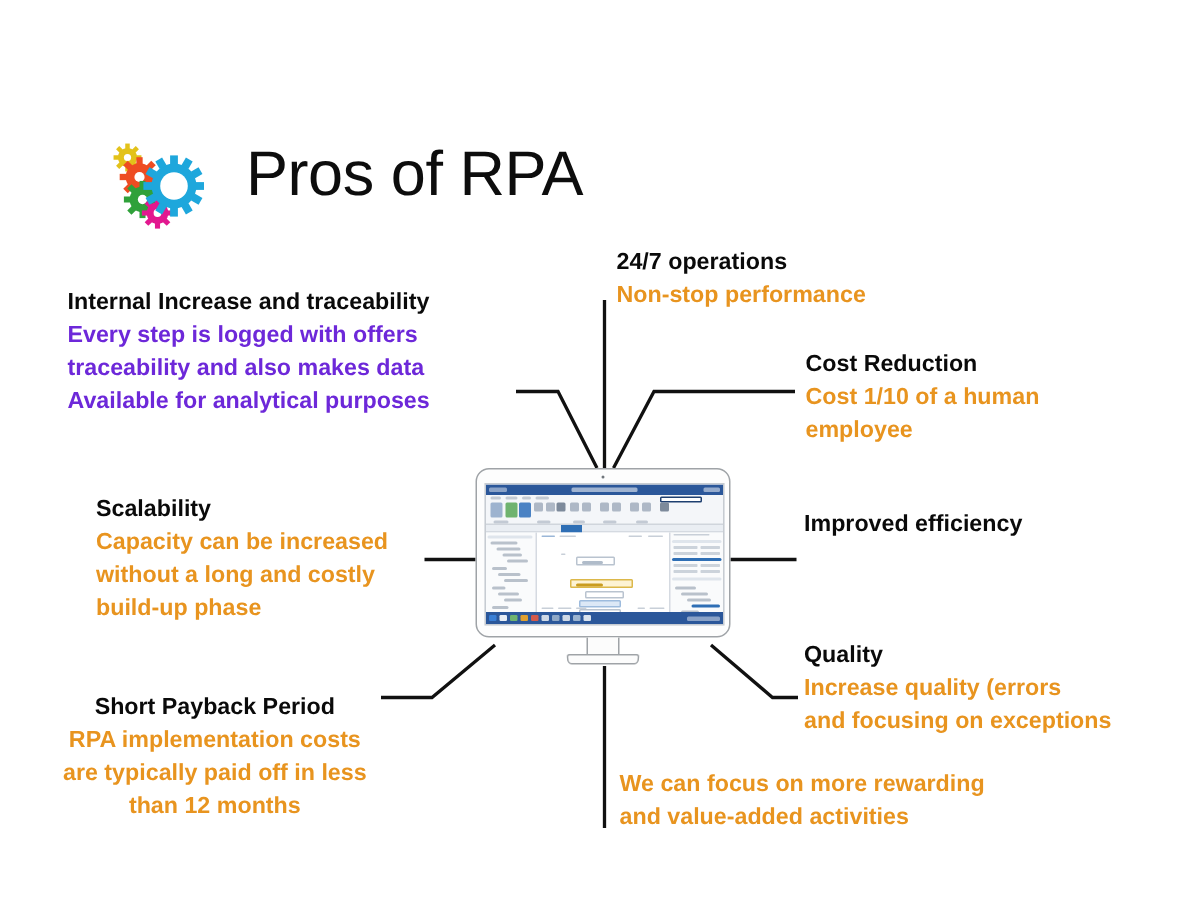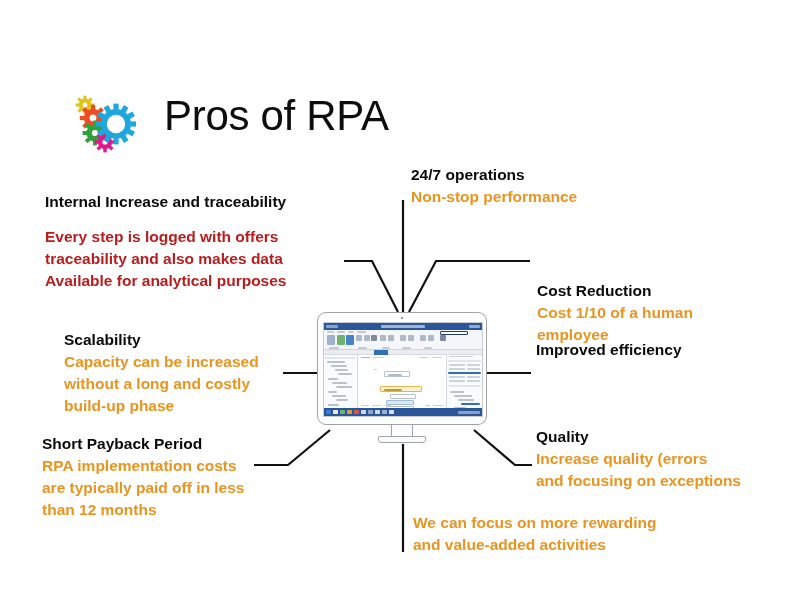--- a/index.html
+++ b/index.html
@@ -41,23 +41,23 @@
     line-height:1.35; white-space:nowrap;
   }
   .callout .c-body {
     font-size:15.5px; font-weight:700; line-height:1.42;
     white-space:pre-line;
   }
 
   
   #co-internal      { left:45px;  top:192px; }
   #co-scalability   { left:42px;  top:330px;margin-left:22px; }
-  #co-payback       { left:42px;  top:434px; }
+  #co-payback       { left:42px;  top:462px;text-align:center; }
   #co-247           { left:411px; top:165px; }
-  #co-cost          { left:537px; top:233px;margin-top:48px; }
+  #co-cost          { left:537px; top:233px; }
   #co-efficiency    { left:536px; top:340px; }
   #co-quality       { left:536px; top:427px; }
   #co-valuable      { left:413px; top:512px; }
 
   
   #monitor {
     position:absolute; left:317px; top:312px; width:170px; height:128px;
     z-index:5;
   }
   #mon-bezel {
@@ -294,21 +294,21 @@
           </g>
         </g>
         <circle cx="0" cy="0" r="9.2" fill="#ffffff"></circle>
       </g>
     </svg>
     <div id="title">Pros of RPA</div>
   </div>
 
   <div class="callout" id="co-internal">
     <div class="c-title">Internal Increase and traceability</div>
-    <div class="c-body" style="color: #b91c1c; margin-top: 13px;">Every step is logged with offers
+    <div class="c-body" style="color: #6d28d9;">Every step is logged with offers
 traceability and also makes data
 Available for analytical purposes</div>
   </div>
 
   <div class="callout" id="co-scalability">
     <div class="c-title">Scalability</div>
     <div class="c-body" style="color: rgb(232, 148, 31);">Capacity can be increased
 without a long and costly
 build-up phase</div>
   </div>

